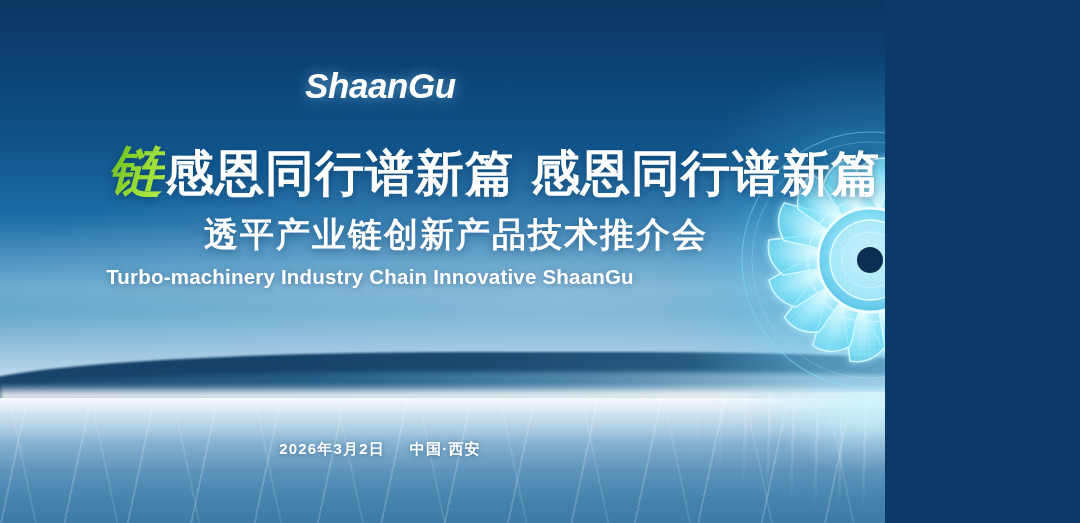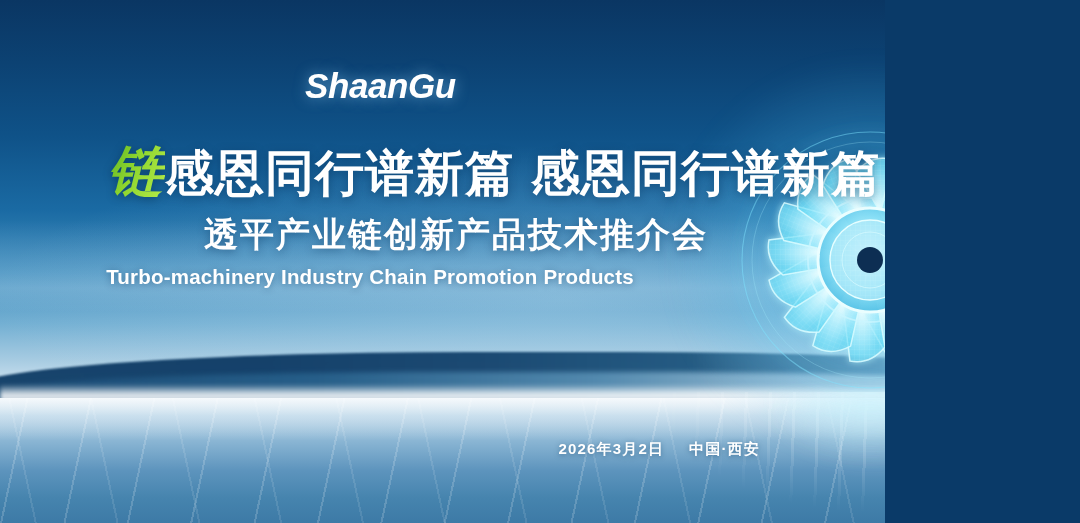--- a/index.html
+++ b/index.html
@@ -130,21 +130,21 @@
   }
 
   .subtitle-en{
     position:absolute;left:0;top:262px;width:740px;text-align:center;
     font-size:20.5px;font-weight:700;color:#ffffff;line-height:1.42;
     letter-spacing:.2px;
     text-shadow:0 1px 7px rgba(5,40,80,.40);
   }
 
   .meta{
-    position:absolute;left:0;top:440px;width:760px;text-align:right;
+    position:absolute;left:0;top:440px;width:760px;text-align:center;
     font-size:15px;font-weight:700;color:#ffffff;letter-spacing:1.2px;
     text-shadow:0 1px 5px rgba(20,70,110,.55);white-space:nowrap;
   }
   .meta .sep{display:inline-block;width:14px;}
 </style>
 </head>
 <body>
 
 <div class="banner">
 
@@ -278,21 +278,21 @@
   <div class="title-row">
     <span class="title-green">链</span>
     <span class="title-white">感恩同行谱新篇</span>
     <span class="title-gap"></span>
     <span class="title-white">感恩同行谱新篇</span>
   </div>
 
   <div class="subtitle-cn">透平产业链创新产品技术推介会</div>
 
   <div class="subtitle-en">
-    <div>Turbo-machinery Industry Chain Promotion Products</div>
+    <div>Turbo-machinery Industry Chain Innovative ShaanGu</div>
   </div>
 
   <div class="meta">
     <span>2026年3月2日</span>
     <span class="sep"></span>
     <span>中国·西安</span>
   </div>
 
 </div>
 

